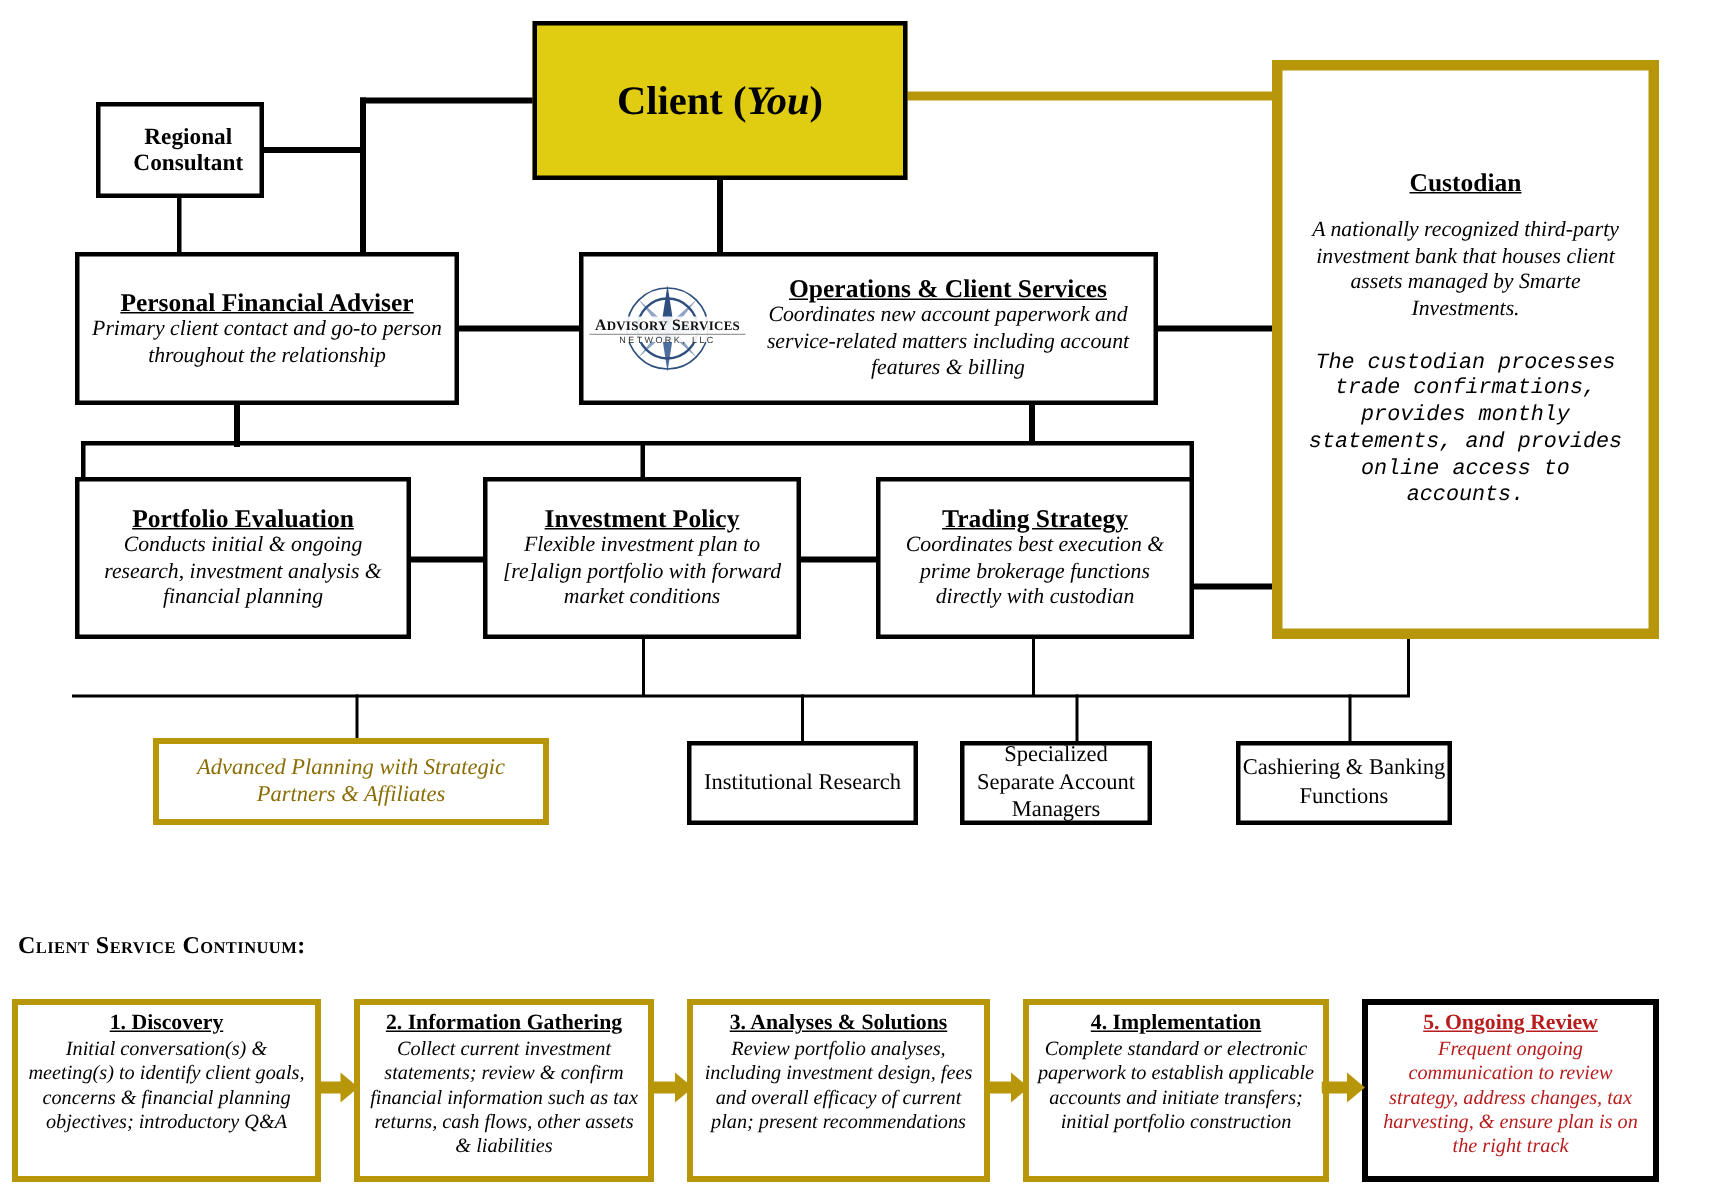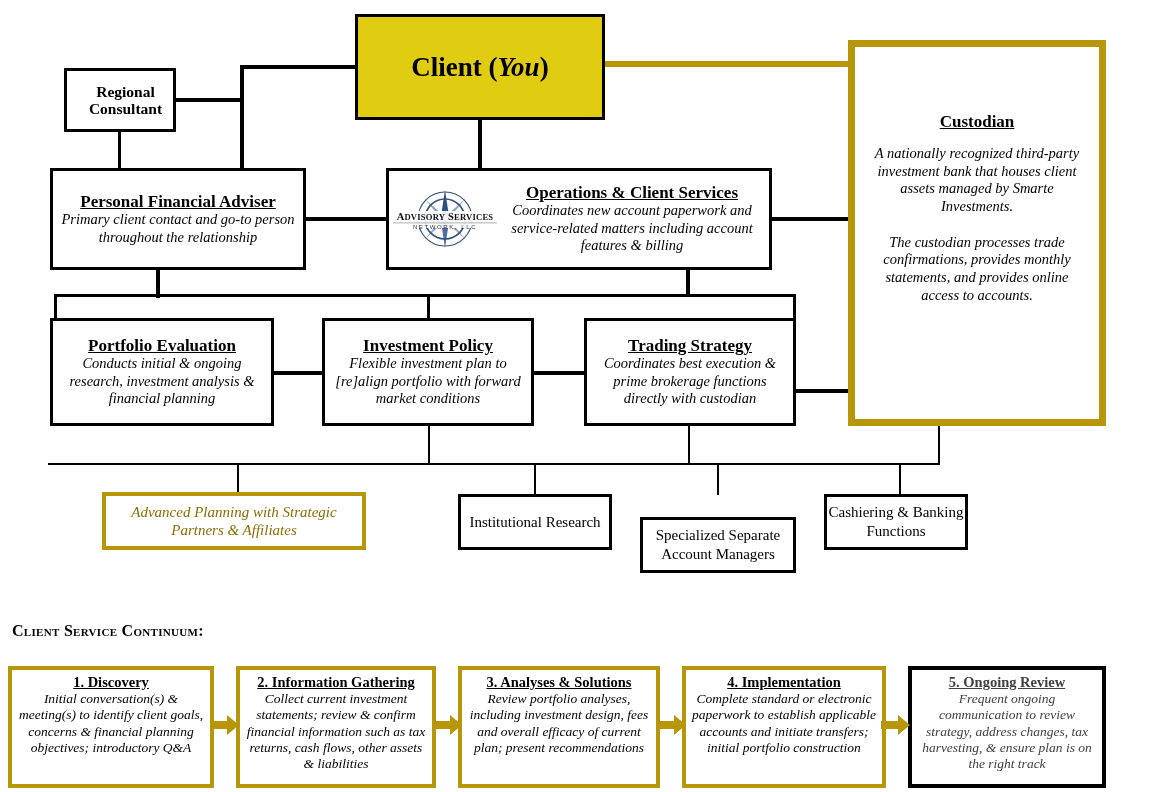--- a/index.html
+++ b/index.html
@@ -37,49 +37,49 @@
   #opsBox{left:386px;top:168px;width:386px;height:102px;
           flex-direction:row;align-items:center;justify-content:flex-start;}
   .logo-wrap{width:112px;flex:0 0 112px;display:flex;align-items:center;justify-content:center;}
   #opsBox .txt{flex:1;text-align:center;padding-right:6px;}
   #opsBox .ttl{font-size:17px;}
   #opsBox .desc{font-size:14.5px;}
 
   #custBox{left:848px;top:40px;width:258px;height:386px;justify-content:flex-start;}
   #custBox .ttl{font-size:17px;margin-top:65px;}
   #custBox .desc{font-size:14.5px;padding:0 14px;margin-top:14px;}
-  #custBox .desc.second{margin-top:18px;}
+  #custBox .desc.second{margin-top:18px;font-family:Liberation Mono, monospace;}
 
   #peBox{left:50px;top:318px;width:224px;height:108px;}
   #ipBox{left:322px;top:318px;width:212px;height:108px;}
   #tsBox{left:584px;top:318px;width:212px;height:108px;}
   #peBox .ttl,#ipBox .ttl,#tsBox .ttl{font-size:17px;}
   #peBox .desc,#ipBox .desc,#tsBox .desc{font-size:14.5px;padding:0 6px;}
 
   #advBox{left:102px;top:492px;width:264px;height:58px;}
   #advBox .desc{font-size:15px;color:#8A6D05;padding:0 6px;}
   #instBox{left:458px;top:494px;width:154px;height:56px;}
-  #sepBox{left:640px;top:517px;width:156px;height:56px;}
+  #sepBox{left:640px;top:494px;width:128px;height:56px;}
   #cashBox{left:824px;top:494px;width:144px;height:56px;}
   #instBox .plain,#sepBox .plain,#cashBox .plain{font-size:15px;line-height:1.25;}
 
   
   #continuumTitle{position:absolute;left:12px;top:622px;font-weight:bold;
      font-size:16px;font-variant:small-caps;letter-spacing:.3px;}
   .step{position:absolute;top:666px;height:122px;box-sizing:border-box;
         background:#fff;display:flex;flex-direction:column;align-items:center;
         justify-content:flex-start;text-align:center;padding:4px 5px 0;z-index:5;}
   .step .ttl{font-size:14.5px;margin-bottom:1px;}
   .step .desc{font-size:13.5px;line-height:1.2;}
   #step1{left:8px;width:206px;}
   #step2{left:236px;width:200px;}
   #step3{left:458px;width:202px;}
   #step4{left:682px;width:204px;}
   #step5{left:908px;width:198px;border:4px solid #000;}
-  #step5 .ttl,#step5 .desc{color:#404040;}
+  #step5 .ttl,#step5 .desc{color:#b91c1c;}
   .arrow{position:absolute;top:714px;width:30px;height:22px;z-index:6;}
 </style>
 </head>
 <body>
 
 <div id="canvas">
 
   <div class="line" style="left:240px;top:65px;width:118px;height:4px;"></div>
   <div class="line" style="left:240px;top:65px;width:4px;height:105px;"></div>
 

